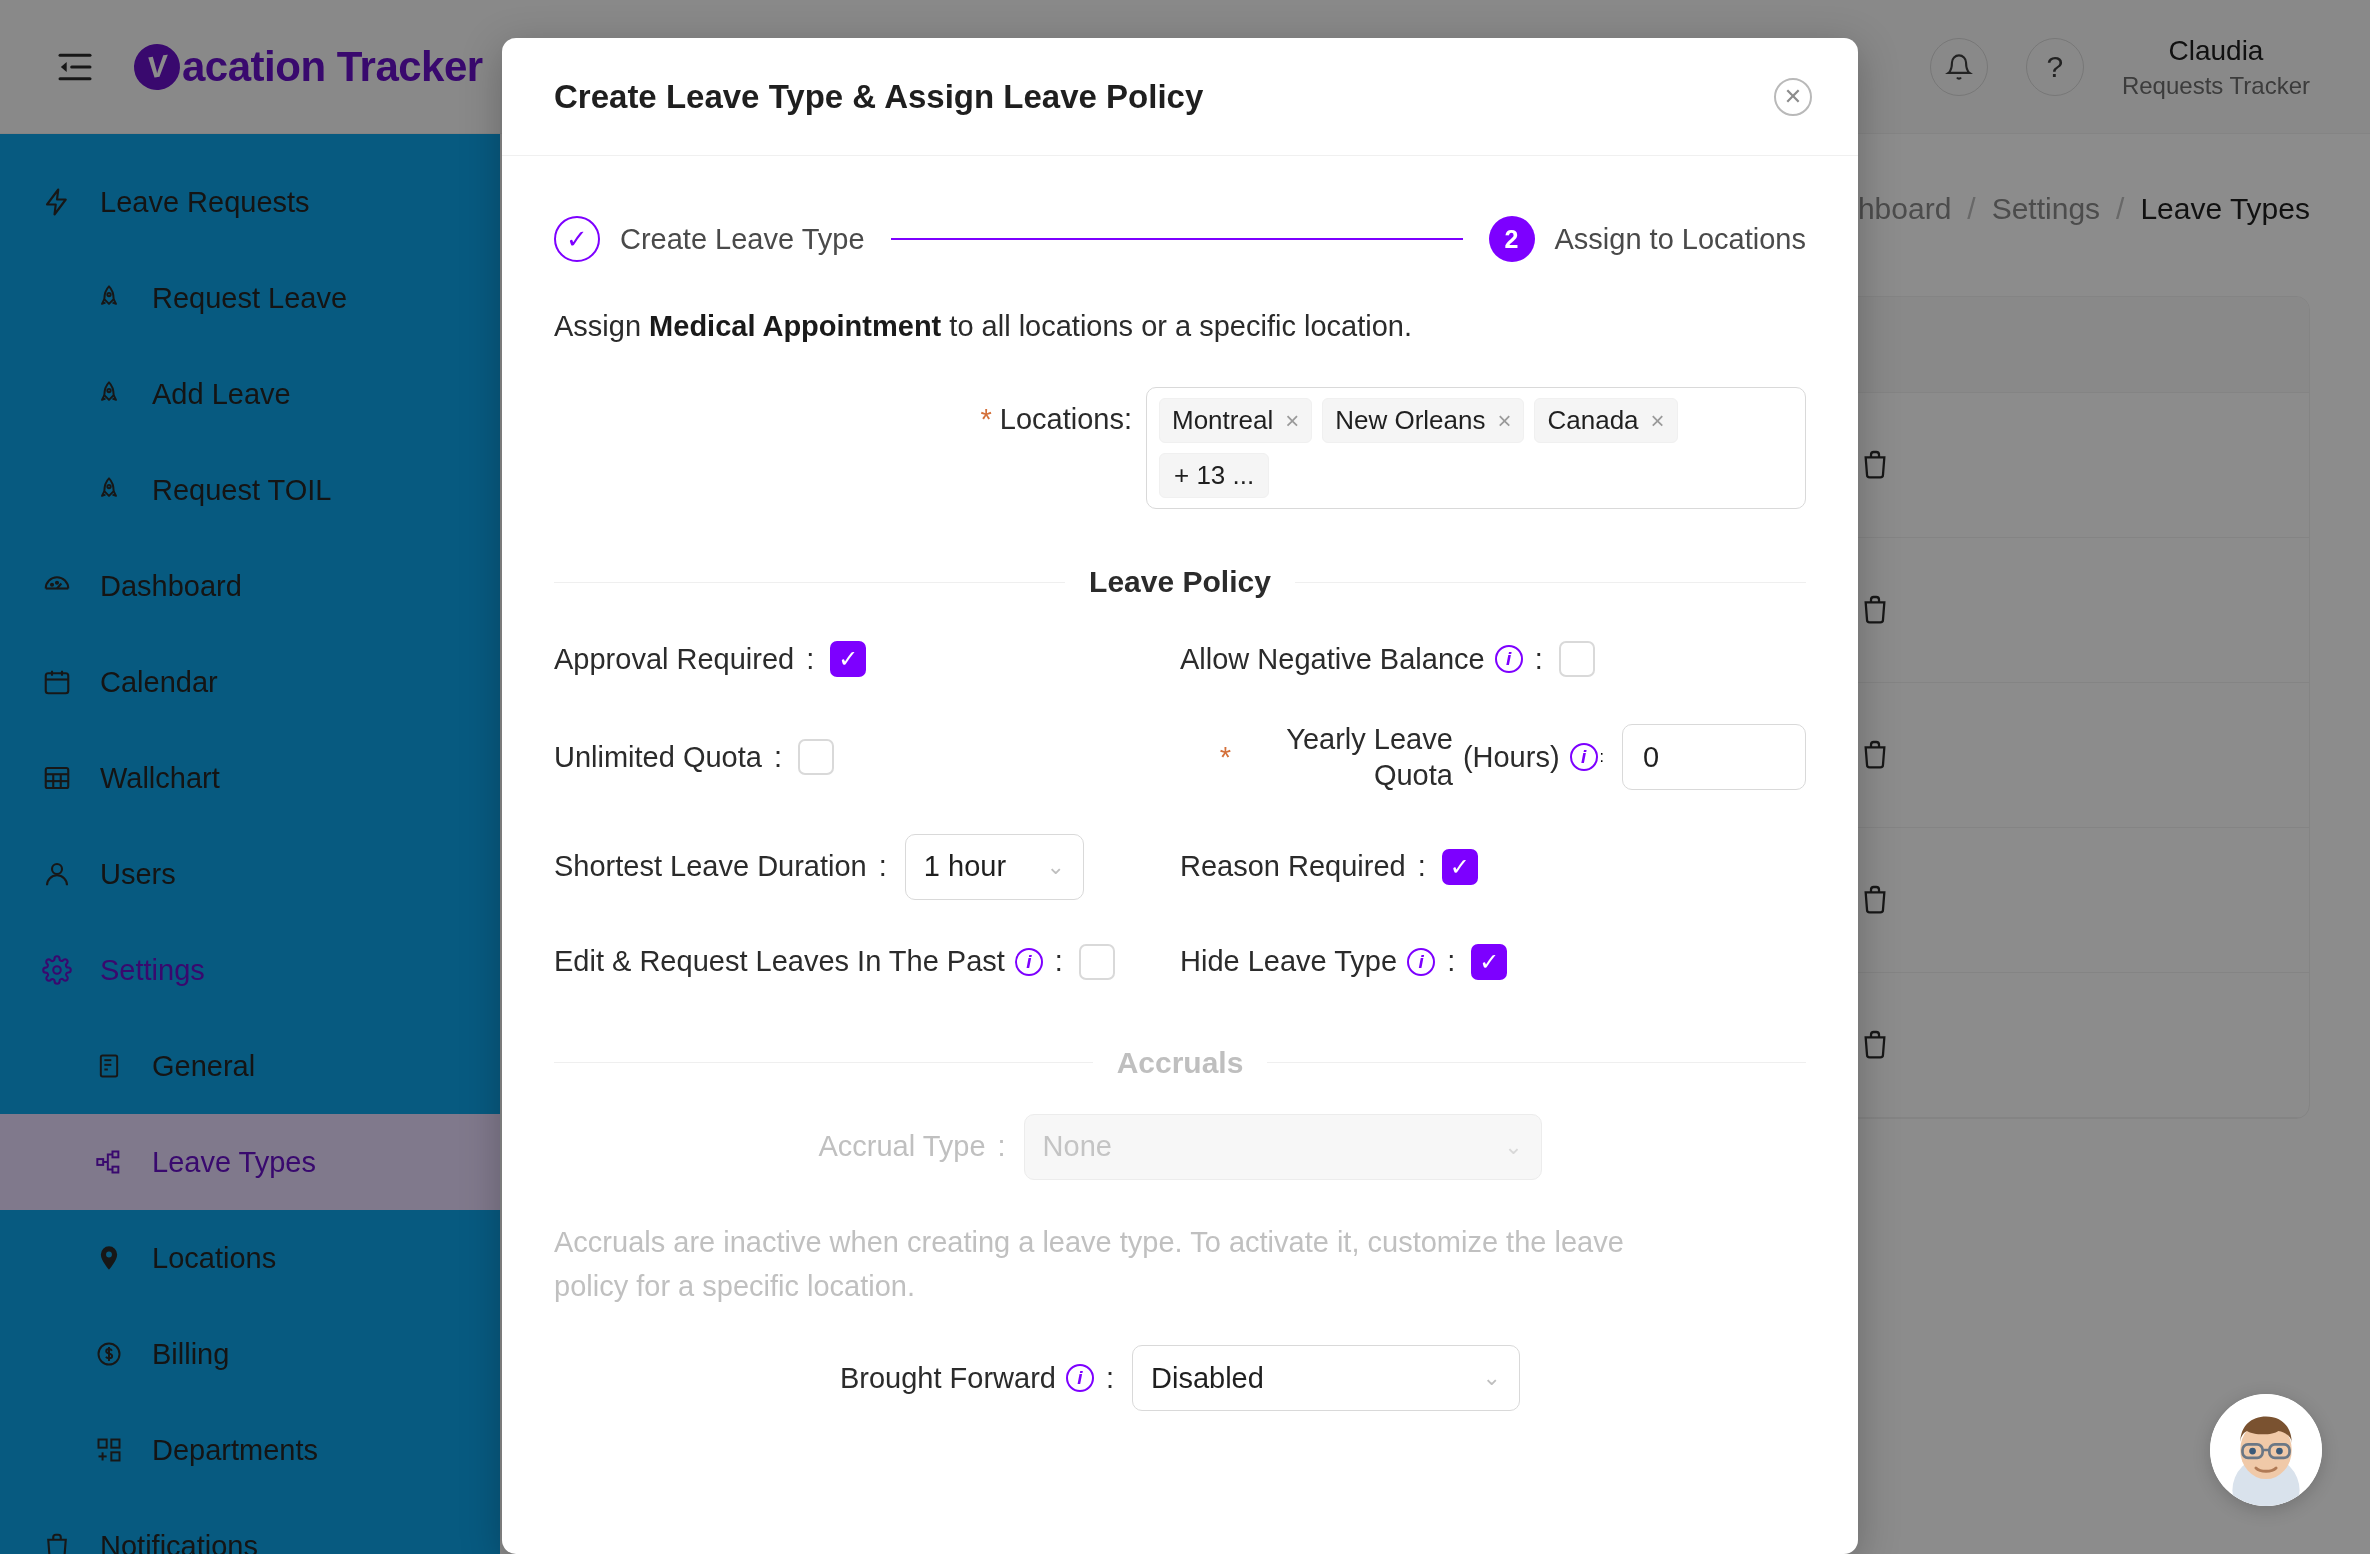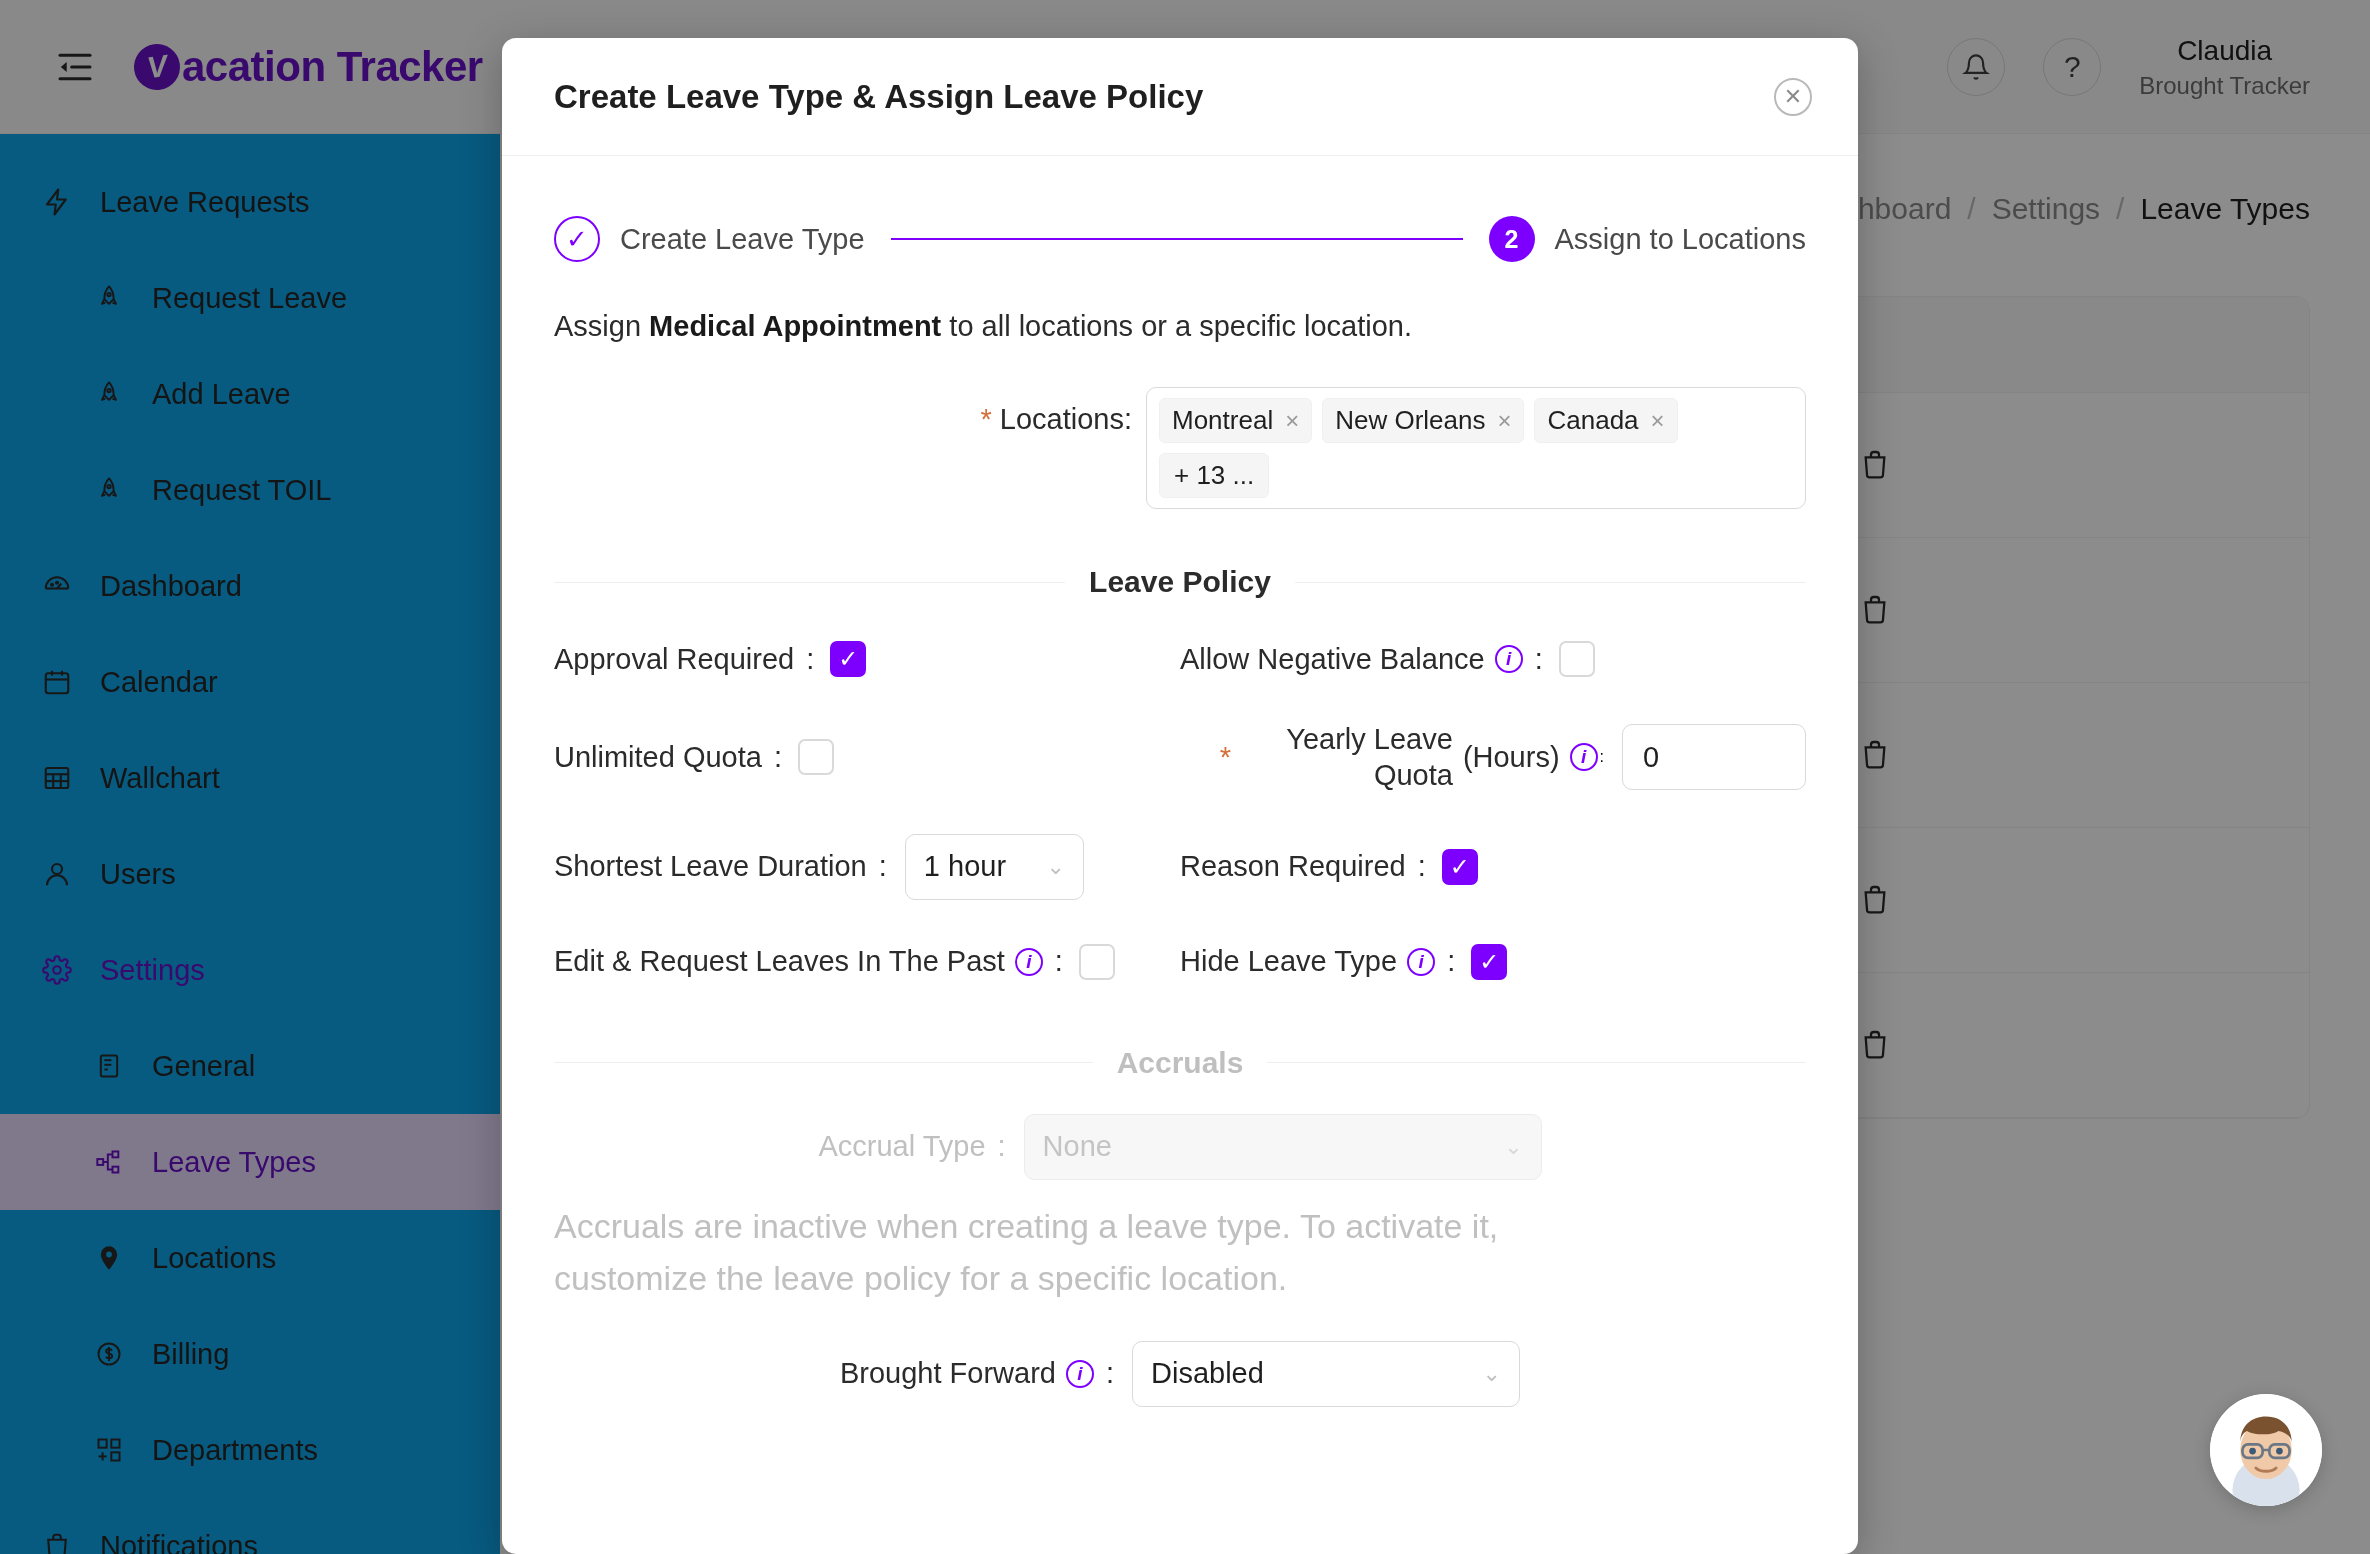--- a/index.html
+++ b/index.html
@@ -259,21 +259,21 @@
     padding: 0 18px; font-size: 29px; color: #1f1f1f; cursor: pointer;
     background: #fff;
   }
   .select .chev { color: #bfbfbf; font-size: 22px; }
   .select.disabled {
     background: #f7f7f7; border-color: #ececec; color: #c4c4c4;
     cursor: not-allowed;
   }
   .select.disabled .chev { color: #d8d8d8; }
   .hint-text {
-    margin-top: 20px; font-size: 34px; color: #c0c0c0; line-height: 1.55;
+    margin-top: 40px; font-size: 29px; color: #c0c0c0; line-height: 1.55;
     max-width: 1100px;
   }
   .spacer-req { width: 56px; text-align: right; color: #d4703a; font-size: 29px; }
 </style>
 </head>
 <body>
 
 <div id="root">
 
   <div class="app-bg">
@@ -294,21 +294,21 @@
       <div class="header-right">
         <div class="circle-btn">
           <svg width="28" height="28" viewBox="0 0 24 24" fill="none" stroke="#3f3f3f" stroke-width="1.8">
             <path d="M18 8a6 6 0 1 0-12 0c0 7-3 9-3 9h18s-3-2-3-9"></path>
             <path d="M13.7 21a2 2 0 0 1-3.4 0"></path>
           </svg>
         </div>
         <div class="circle-btn">?</div>
         <div class="user-block">
           <div class="user-name">Claudia</div>
-          <div class="user-sub">Brought Tracker</div>
+          <div class="user-sub">Requests Tracker</div>
         </div>
       </div>
     </div>
 
     <div class="sidebar">
 
       <div class="nav-item">
         <span class="nav-ico">
           <svg width="30" height="30" viewBox="0 0 24 24" fill="none" stroke="#2b2b2b" stroke-width="1.7" stroke-linejoin="round">
               <path d="M13 2 4 14h7l-1 8 9-12h-7l1-8z"></path>

